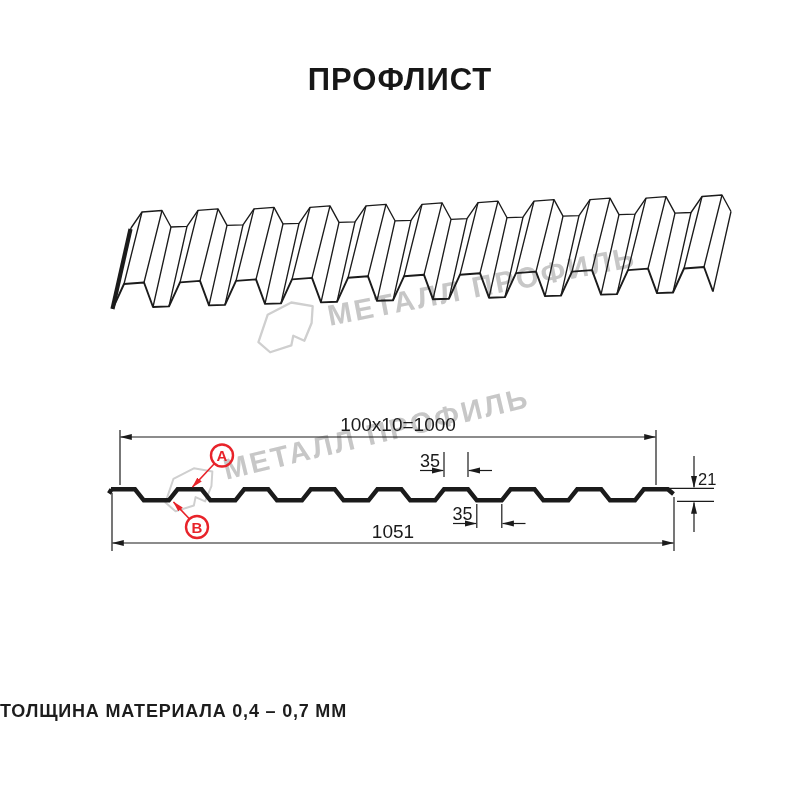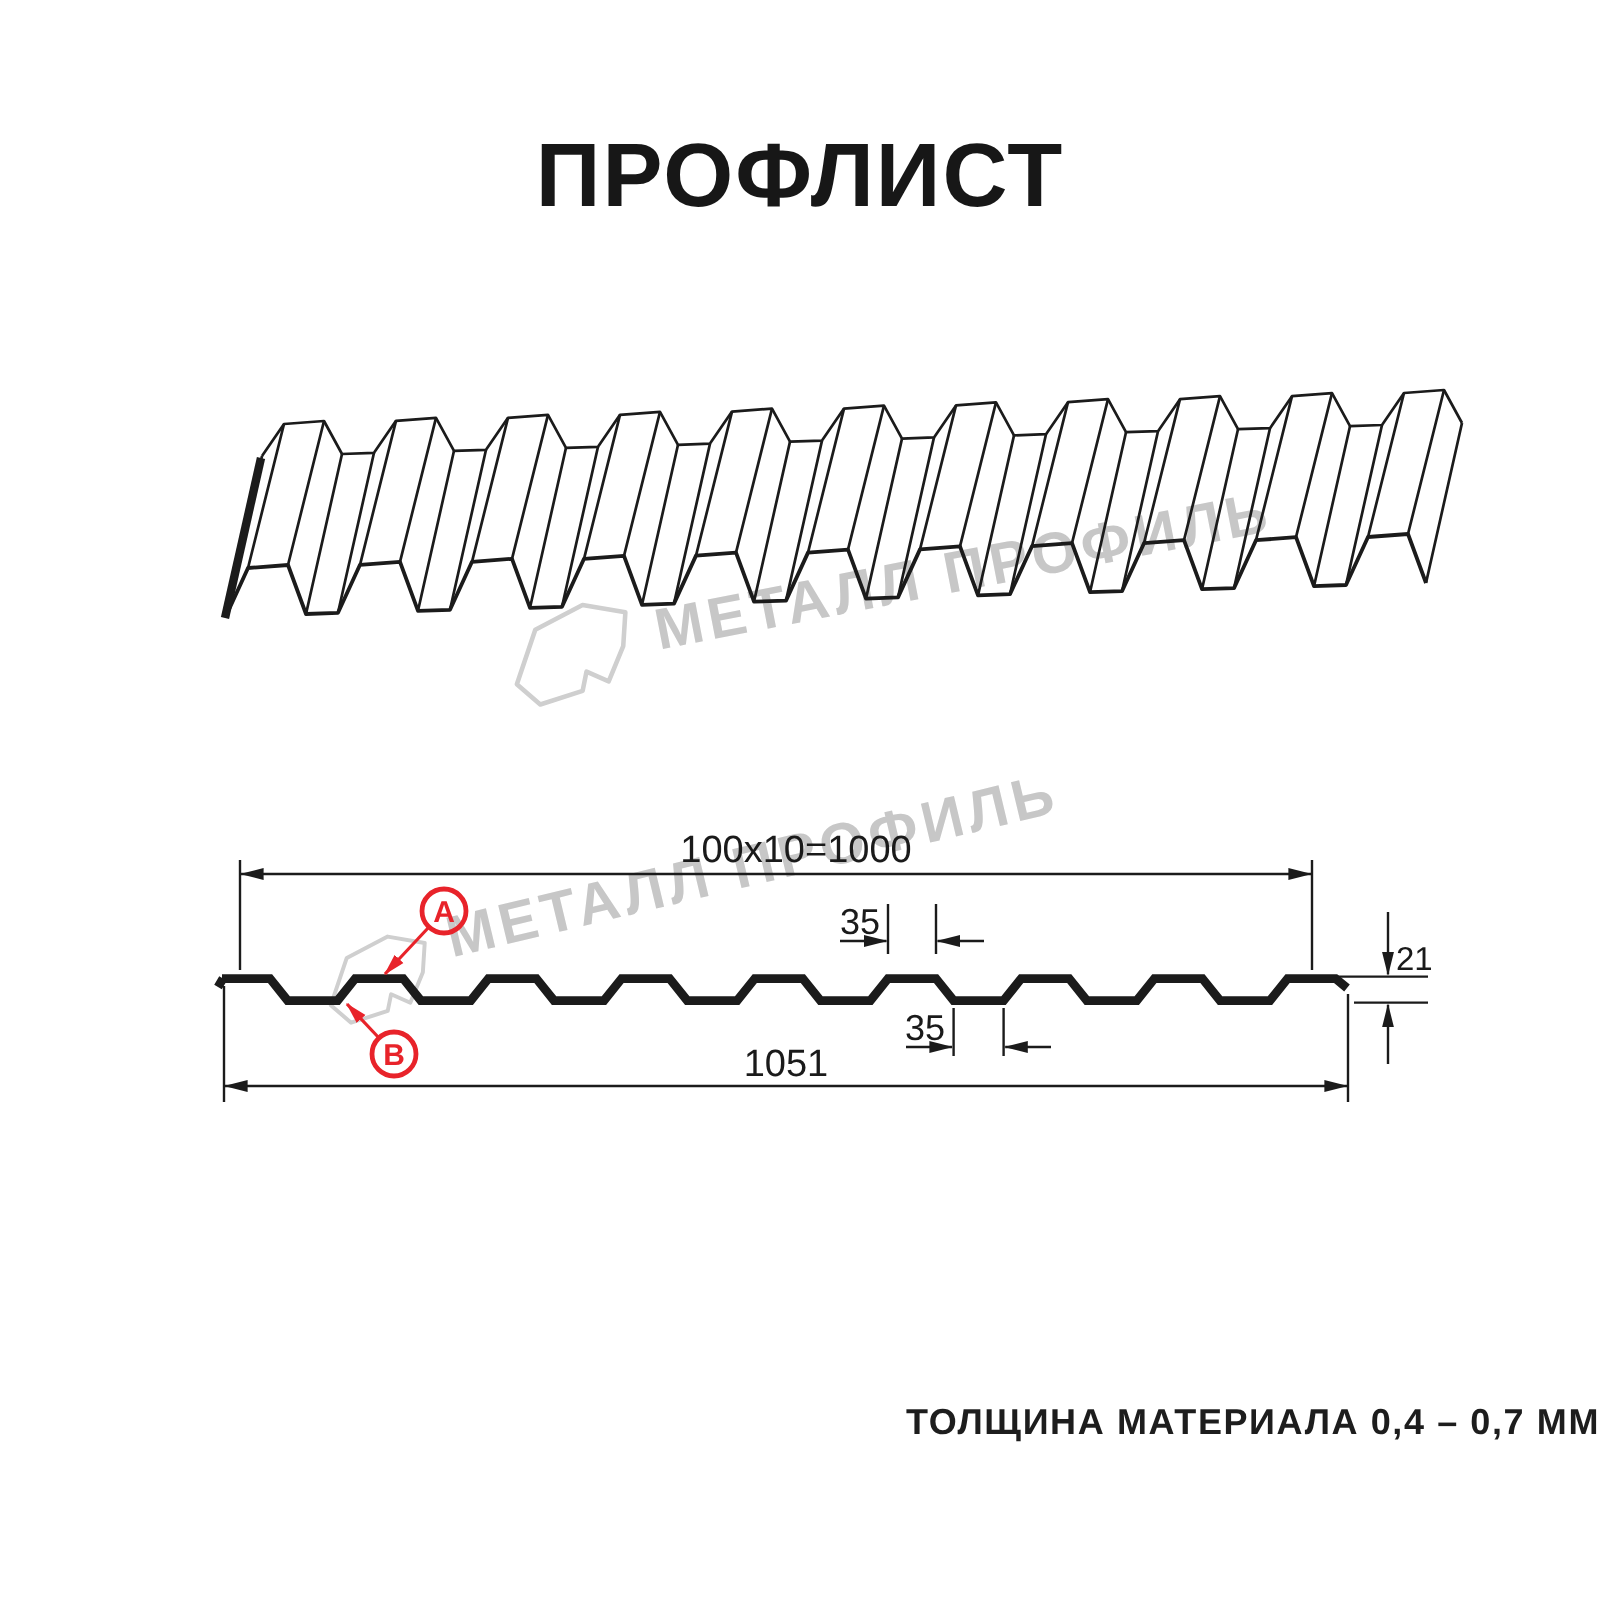--- a/index.html
+++ b/index.html
@@ -1,22 +1,22 @@
 <!DOCTYPE html>
 <html><head>
 <meta charset="utf-8">
 <style>
   html,body{margin:0;padding:0;background:#ffffff;}
   #page{position:relative;width:800px;height:800px;background:#ffffff;overflow:hidden;
         font-family:"Liberation Sans",sans-serif;}
   .title{position:absolute;left:0;right:0;top:62px;text-align:center;
-         font-size:45px;font-weight:800;letter-spacing:1px;color:#171717;z-index:3;}
+         font-size:31px;font-weight:800;letter-spacing:1px;color:#171717;z-index:3;}
   .subtitle{position:absolute;left:0;right:0;top:117px;text-align:center;
          font-size:20px;font-weight:700;letter-spacing:.5px;color:#222;z-index:3;}
-  .caption{position:absolute;left:0;right:0;top:701px;text-align:right;
+  .caption{position:absolute;left:0;right:0;top:701px;text-align:left;
          font-size:18px;font-weight:600;letter-spacing:.8px;color:#1d1d1d;z-index:3;}
   .wm-text{position:absolute;font-weight:700;font-size:29px;letter-spacing:2.5px;
          color:#c7c7c7;transform-origin:0 50%;white-space:nowrap;z-index:1;}
   .wm-mid{left:328px;top:300px;transform:rotate(-11deg);}
   .wm-low{left:224px;top:454px;transform:rotate(-13.5deg);}
   .wm-logo{position:absolute;z-index:1;}
   .wm-logo.mid{left:254px;top:301px;width:68px;height:52px;transform:rotate(-7deg);}
   .wm-logo.low{left:161px;top:467px;width:60px;height:45px;transform:rotate(-7deg);}
   svg#draw{position:absolute;left:0;top:0;z-index:2;}
   svg text{font-family:"Liberation Sans",sans-serif;fill:#1a1a1a;}

